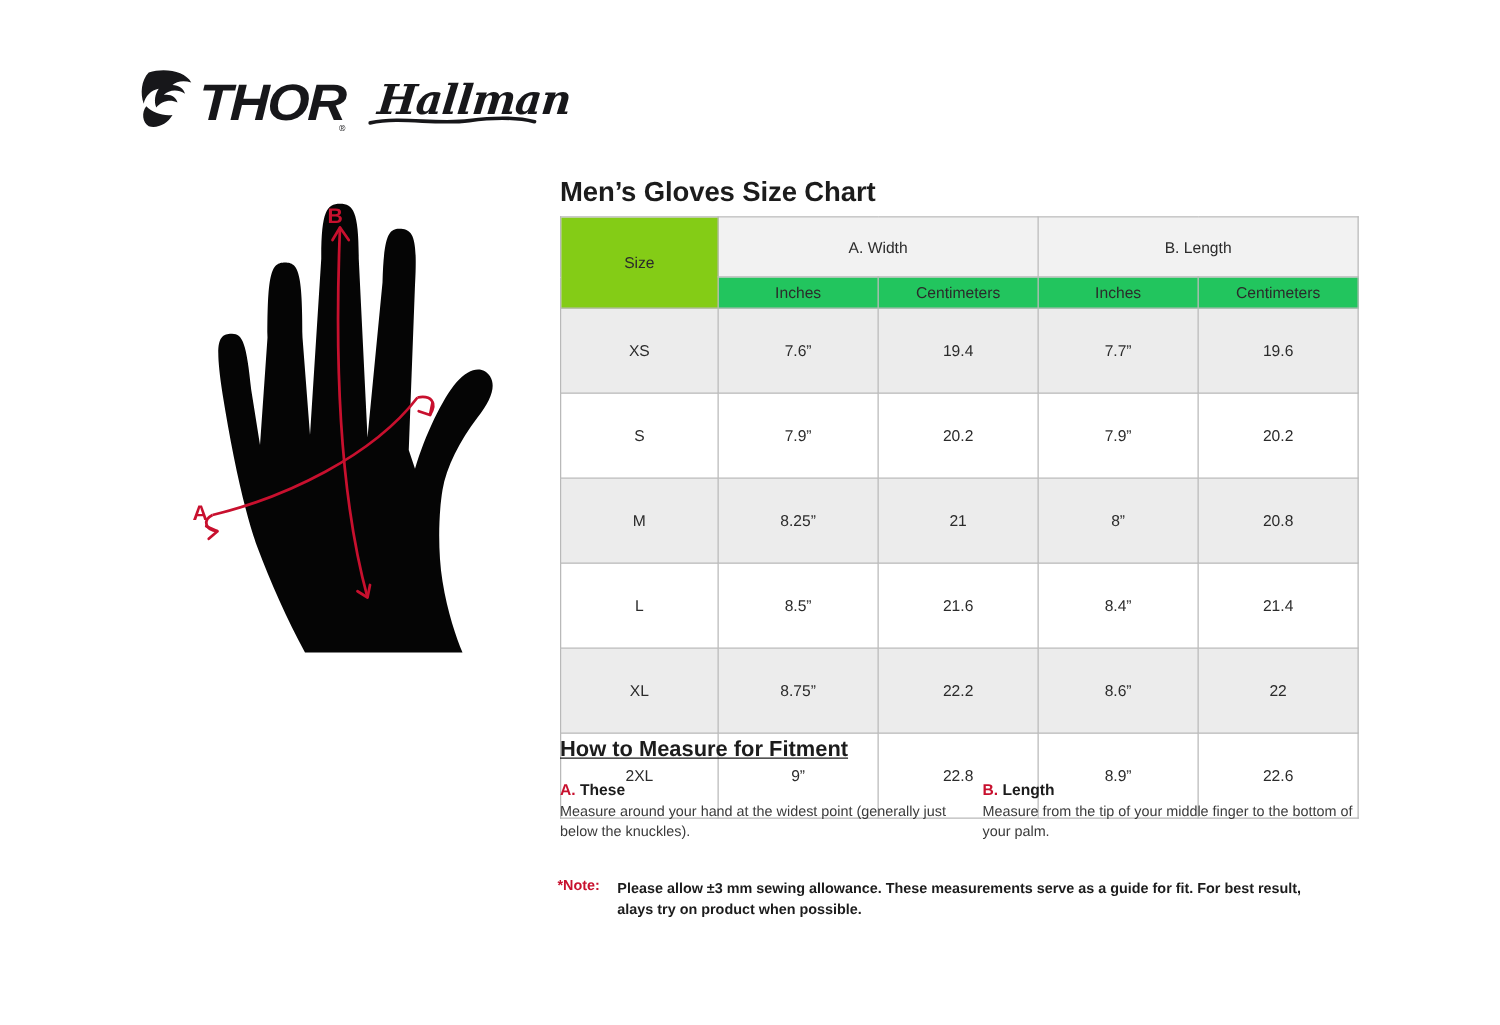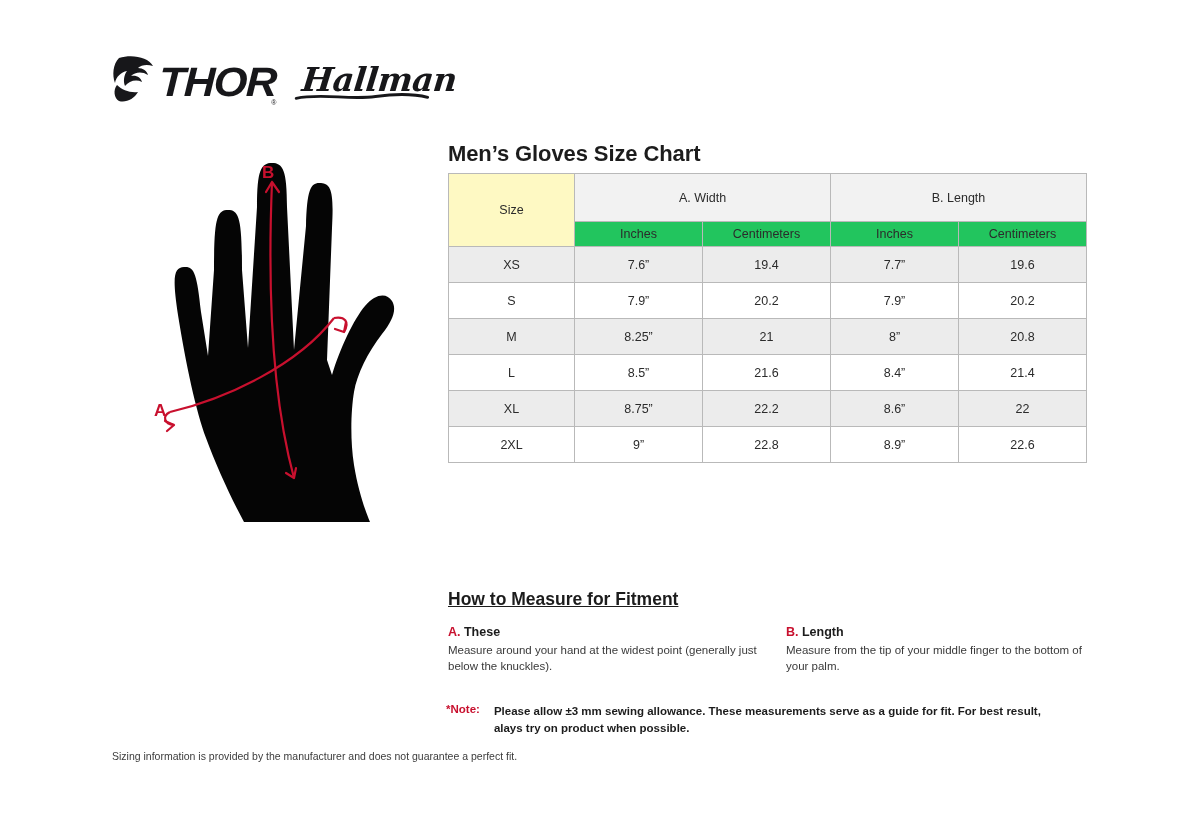--- a/index.html
+++ b/index.html
@@ -107,37 +107,37 @@
     font-weight: 400;
   }
   th.grp-head {
     height: 45px;
     background: #f2f2f2;
     font-weight: 700;
     font-size: 13px;
     color: #1c1c1c;
   }
   th.size-head {
-    background: #fef9c3;
+    background: #84cc16;
     font-weight: 700;
     font-size: 13px;
     color: #1c1c1c;
     width: 126px;
   }
   th.unit-head {
     height: 22px;
     background: #22c55e;
     color: #ffffff;
     font-weight: 700;
     font-size: 11.5px;
     border-color: #000000;
     border-left: 1px solid #8e8e8e;
     border-right: 1px solid #8e8e8e;
   }
-  #size-table tbody tr { height: 36px; }
+  #size-table tbody tr { height: 68px; }
   #size-table tbody tr.shaded td { background: #ececec; }
   #size-table tbody tr.plain td { background: #ffffff; }
   td.size-cell { font-weight: 700; color: #1c1c1c; font-size: 13px; }
 
   
   #measure-title {
     position: absolute;
     left: 448px;
     top: 589px;
     font-size: 17.5px;
@@ -353,14 +353,13 @@
   </div>
   <div class="measure-body">Measure from the tip of your middle finger to the bottom of your palm.</div>
 </div>
 
 <div id="note-row">
   <div id="note-label">*Note:</div>
   <div id="note-text">Please allow ±3 mm sewing allowance. These measurements serve as a guide for fit. For best result, alays try on product when possible.</div>
 </div>
 
 <div id="footer">
-  <div>Sizing information is provided by the manufacturer and does not guarantee a perfect fit.</div>
 </div>
 
 </body></html>

